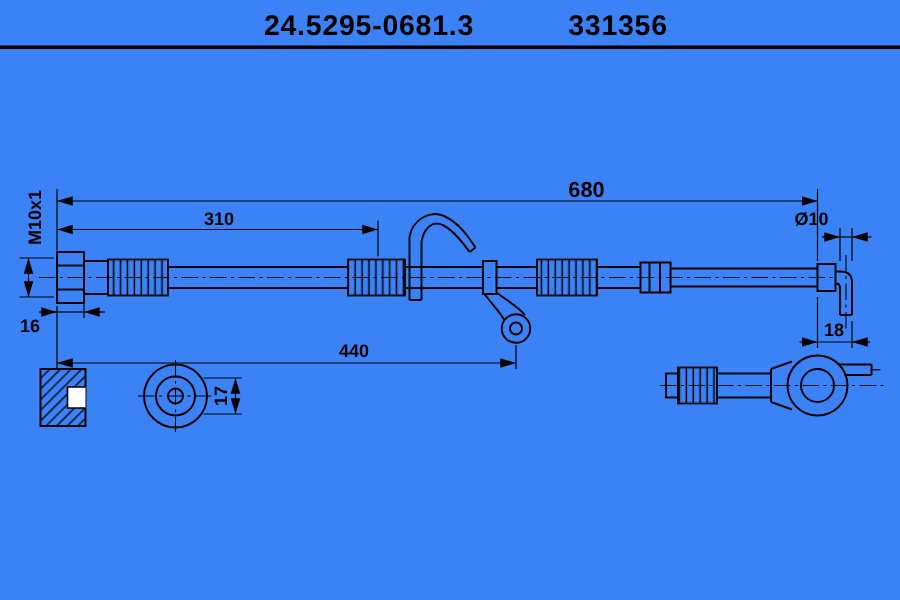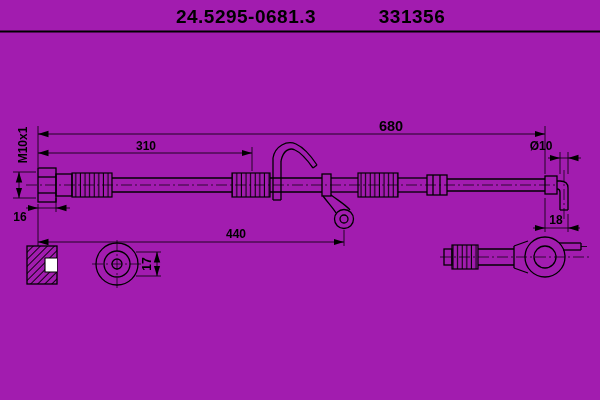--- a/index.html
+++ b/index.html
@@ -1,16 +1,16 @@
 <!DOCTYPE html>
 <html><head>
 <meta charset="utf-8">
 <style>
   html,body{margin:0;padding:0;background:#ffffff;}
-  .page{position:relative;width:600px;height:400px;background:#a21caf;overflow:hidden;
+  .page{position:relative;width:600px;height:400px;background:#3b82f6;overflow:hidden;
         font-family:"Liberation Sans",sans-serif;}
   svg{display:block;}
   text{fill:#000;font-family:"Liberation Sans",sans-serif;font-weight:bold;}
   .hdr{font-size:19px;letter-spacing:.5px;}
   .dim{font-size:12px;}
   .dim-lg{font-size:14.5px;}
   .outline{stroke:#000;stroke-width:1.3;fill:none;stroke-linecap:butt;}
   .thin{stroke:#000;stroke-width:.8;fill:none;}
   .cl{stroke:#000;stroke-width:.7;fill:none;stroke-dasharray:11 3 2 3;}
 </style>

